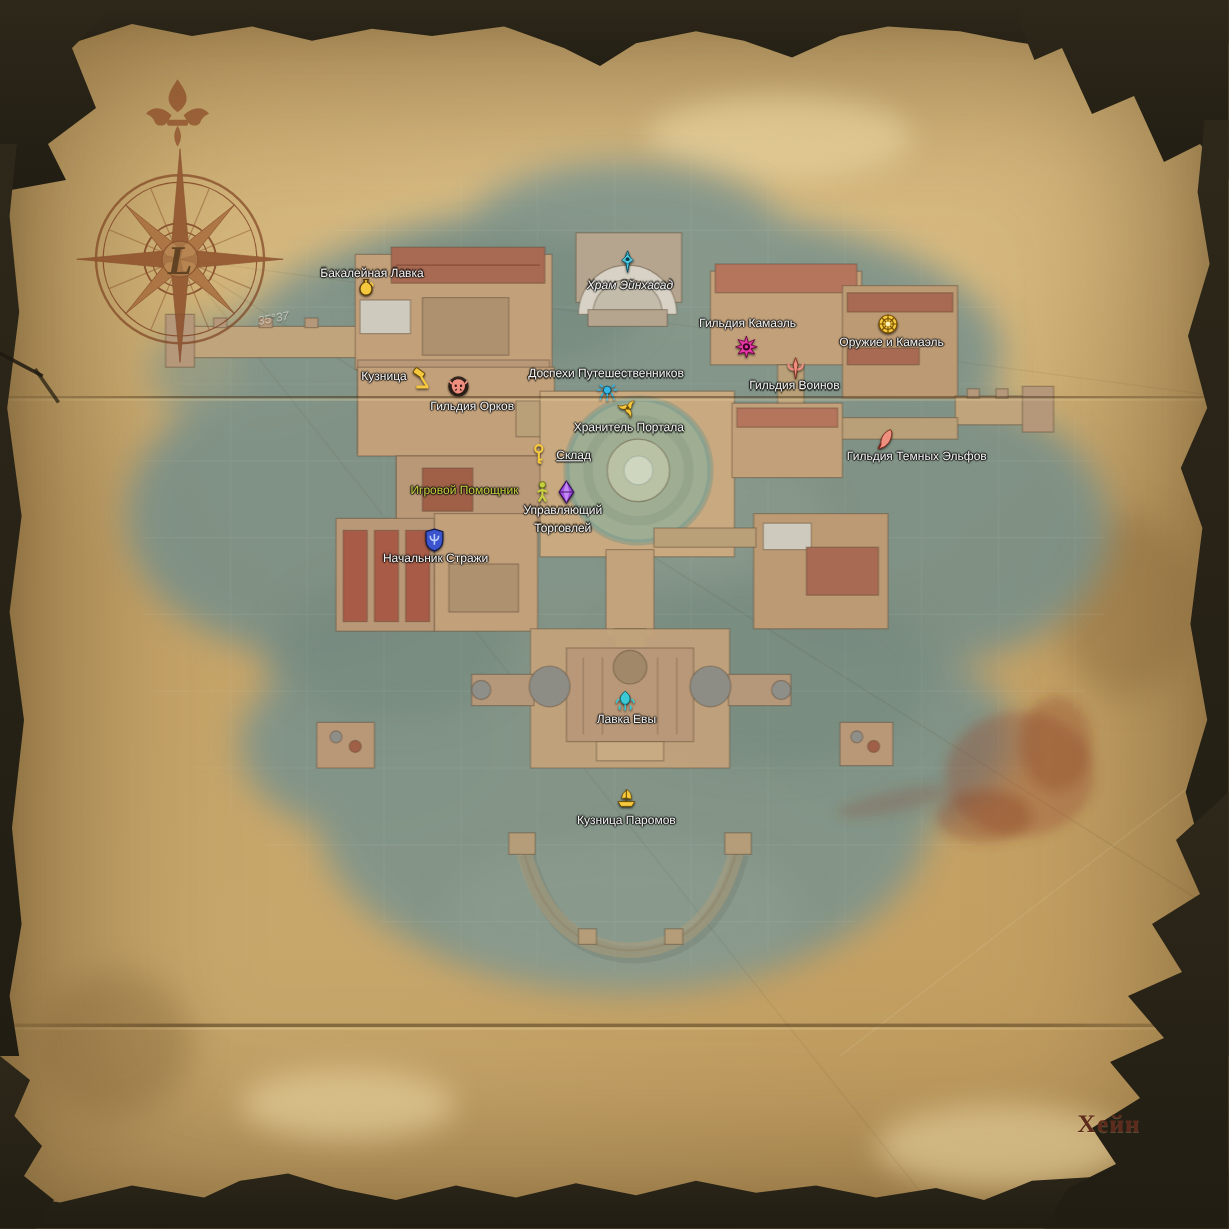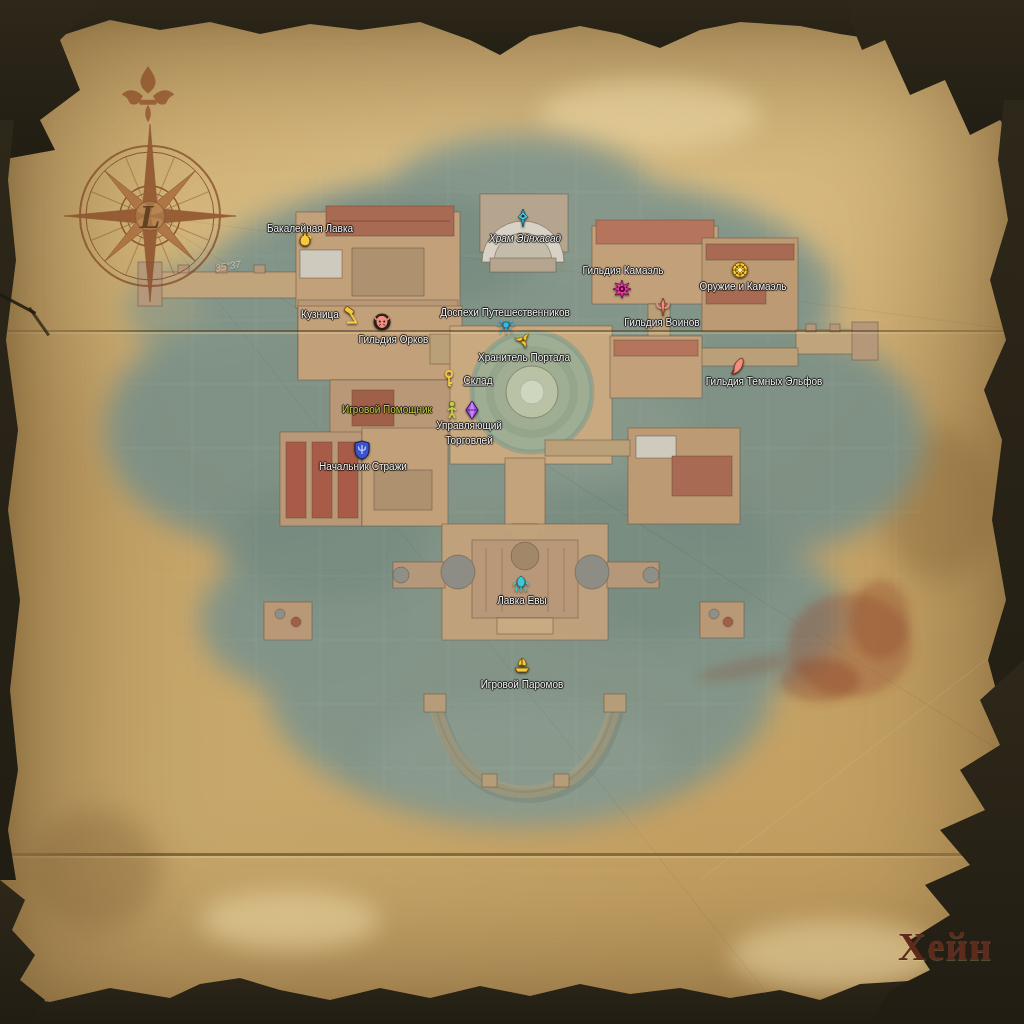--- a/index.html
+++ b/index.html
@@ -41,21 +41,21 @@
   .crease{position:absolute;left:0;width:1024px;height:4px;pointer-events:none;}
   .crease .d{height:2px;background:linear-gradient(90deg,rgba(66,46,20,.15),rgba(66,46,20,.5) 15%,rgba(66,46,20,.45) 85%,rgba(66,46,20,.15));}
   .crease .l{height:2px;background:linear-gradient(90deg,rgba(240,220,170,.05),rgba(240,220,170,.3) 20%,rgba(240,220,170,.25) 80%,rgba(240,220,170,.05));}
 
   
   .edge{position:absolute;background:linear-gradient(#2d2819,#221d13);pointer-events:none;}
   .crack{position:absolute;background:#1e1910;pointer-events:none;}
 
   
   .town-name{position:absolute;left:898px;top:924px;
-    font-family:"Liberation Serif",serif;font-weight:bold;font-size:39px;
+    font-family:"Liberation Serif",serif;font-weight:bold;font-size:21px;
     color:#5e2a1b;letter-spacing:1px;text-shadow:0 1px 0 rgba(255,232,182,.22);}
 </style>
 </head>
 <body>
 
 <div class="stage">
 
   <div class="parchment"></div>
 
   <div class="stain light" style="left:540px;top:80px;width:220px;height:70px;"></div>
@@ -400,21 +400,21 @@
       <div class="m-label" style="left: 522px; top: 600px;">Лавка Евы</div>
       <div class="marker" style="left: 522px; top: 665px;">
         <span class="m-icon" style="color: rgb(245, 200, 62);">
           <svg viewBox="0 0 20 20">
             <path d="M3 13h14l-2.5 4h-9z" fill="currentColor" stroke="#6a4a00" stroke-width=".8"></path>
             <path d="M10 3v10" stroke="#6a4a00" stroke-width="1.2"></path>
             <path d="M10 3c3 1.5 4.5 4 4 8l-4-1zM10 4c-2.5 1.2-4 3.4-3.7 6.6l3.7-.8z" fill="currentColor" stroke="#6a4a00" stroke-width=".6"></path>
           </svg>
         </span>
       </div>
-      <div class="m-label" style="left: 522px; top: 684px;">Игровой Паромов</div>
+      <div class="m-label" style="left: 522px; top: 684px;">Кузница Паромов</div>
     </div>
   <div id="graticule-labels">
       <div class="grat-label" style="left: 228px; top: 266px;">35°37</div>
     </div>
 
   <div class="crease" style="top:330px;">
       <div class="d"></div>
       <div class="l"></div>
     </div>
   <div class="crease" style="top:853px;">

